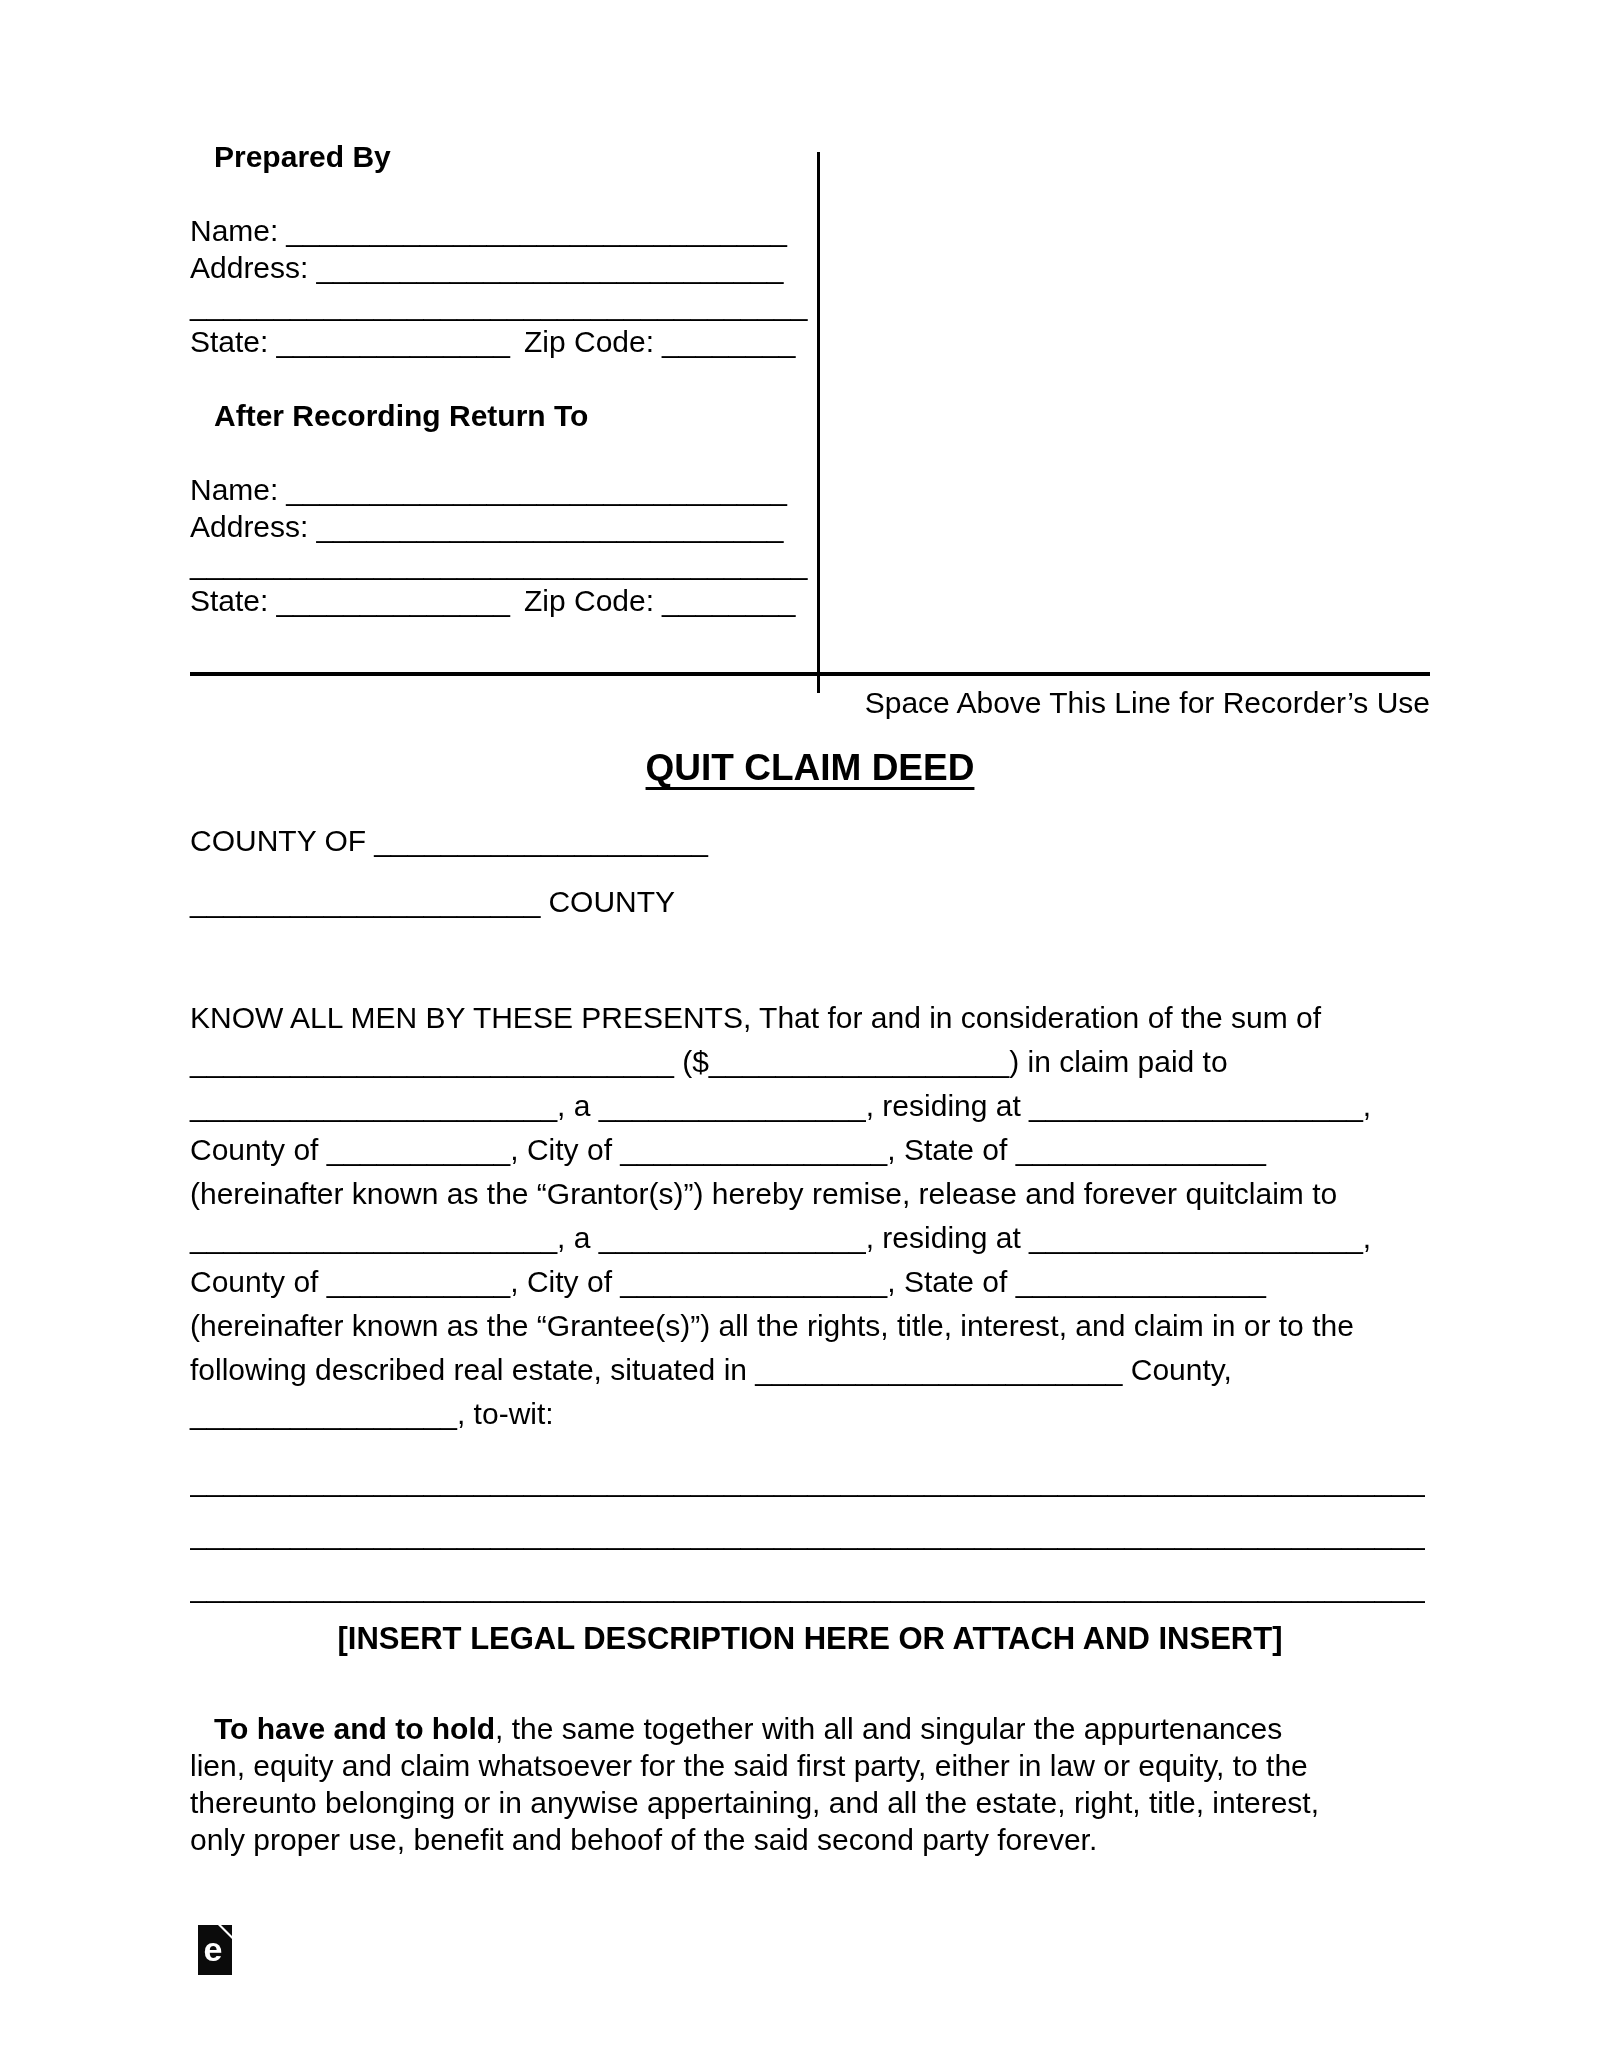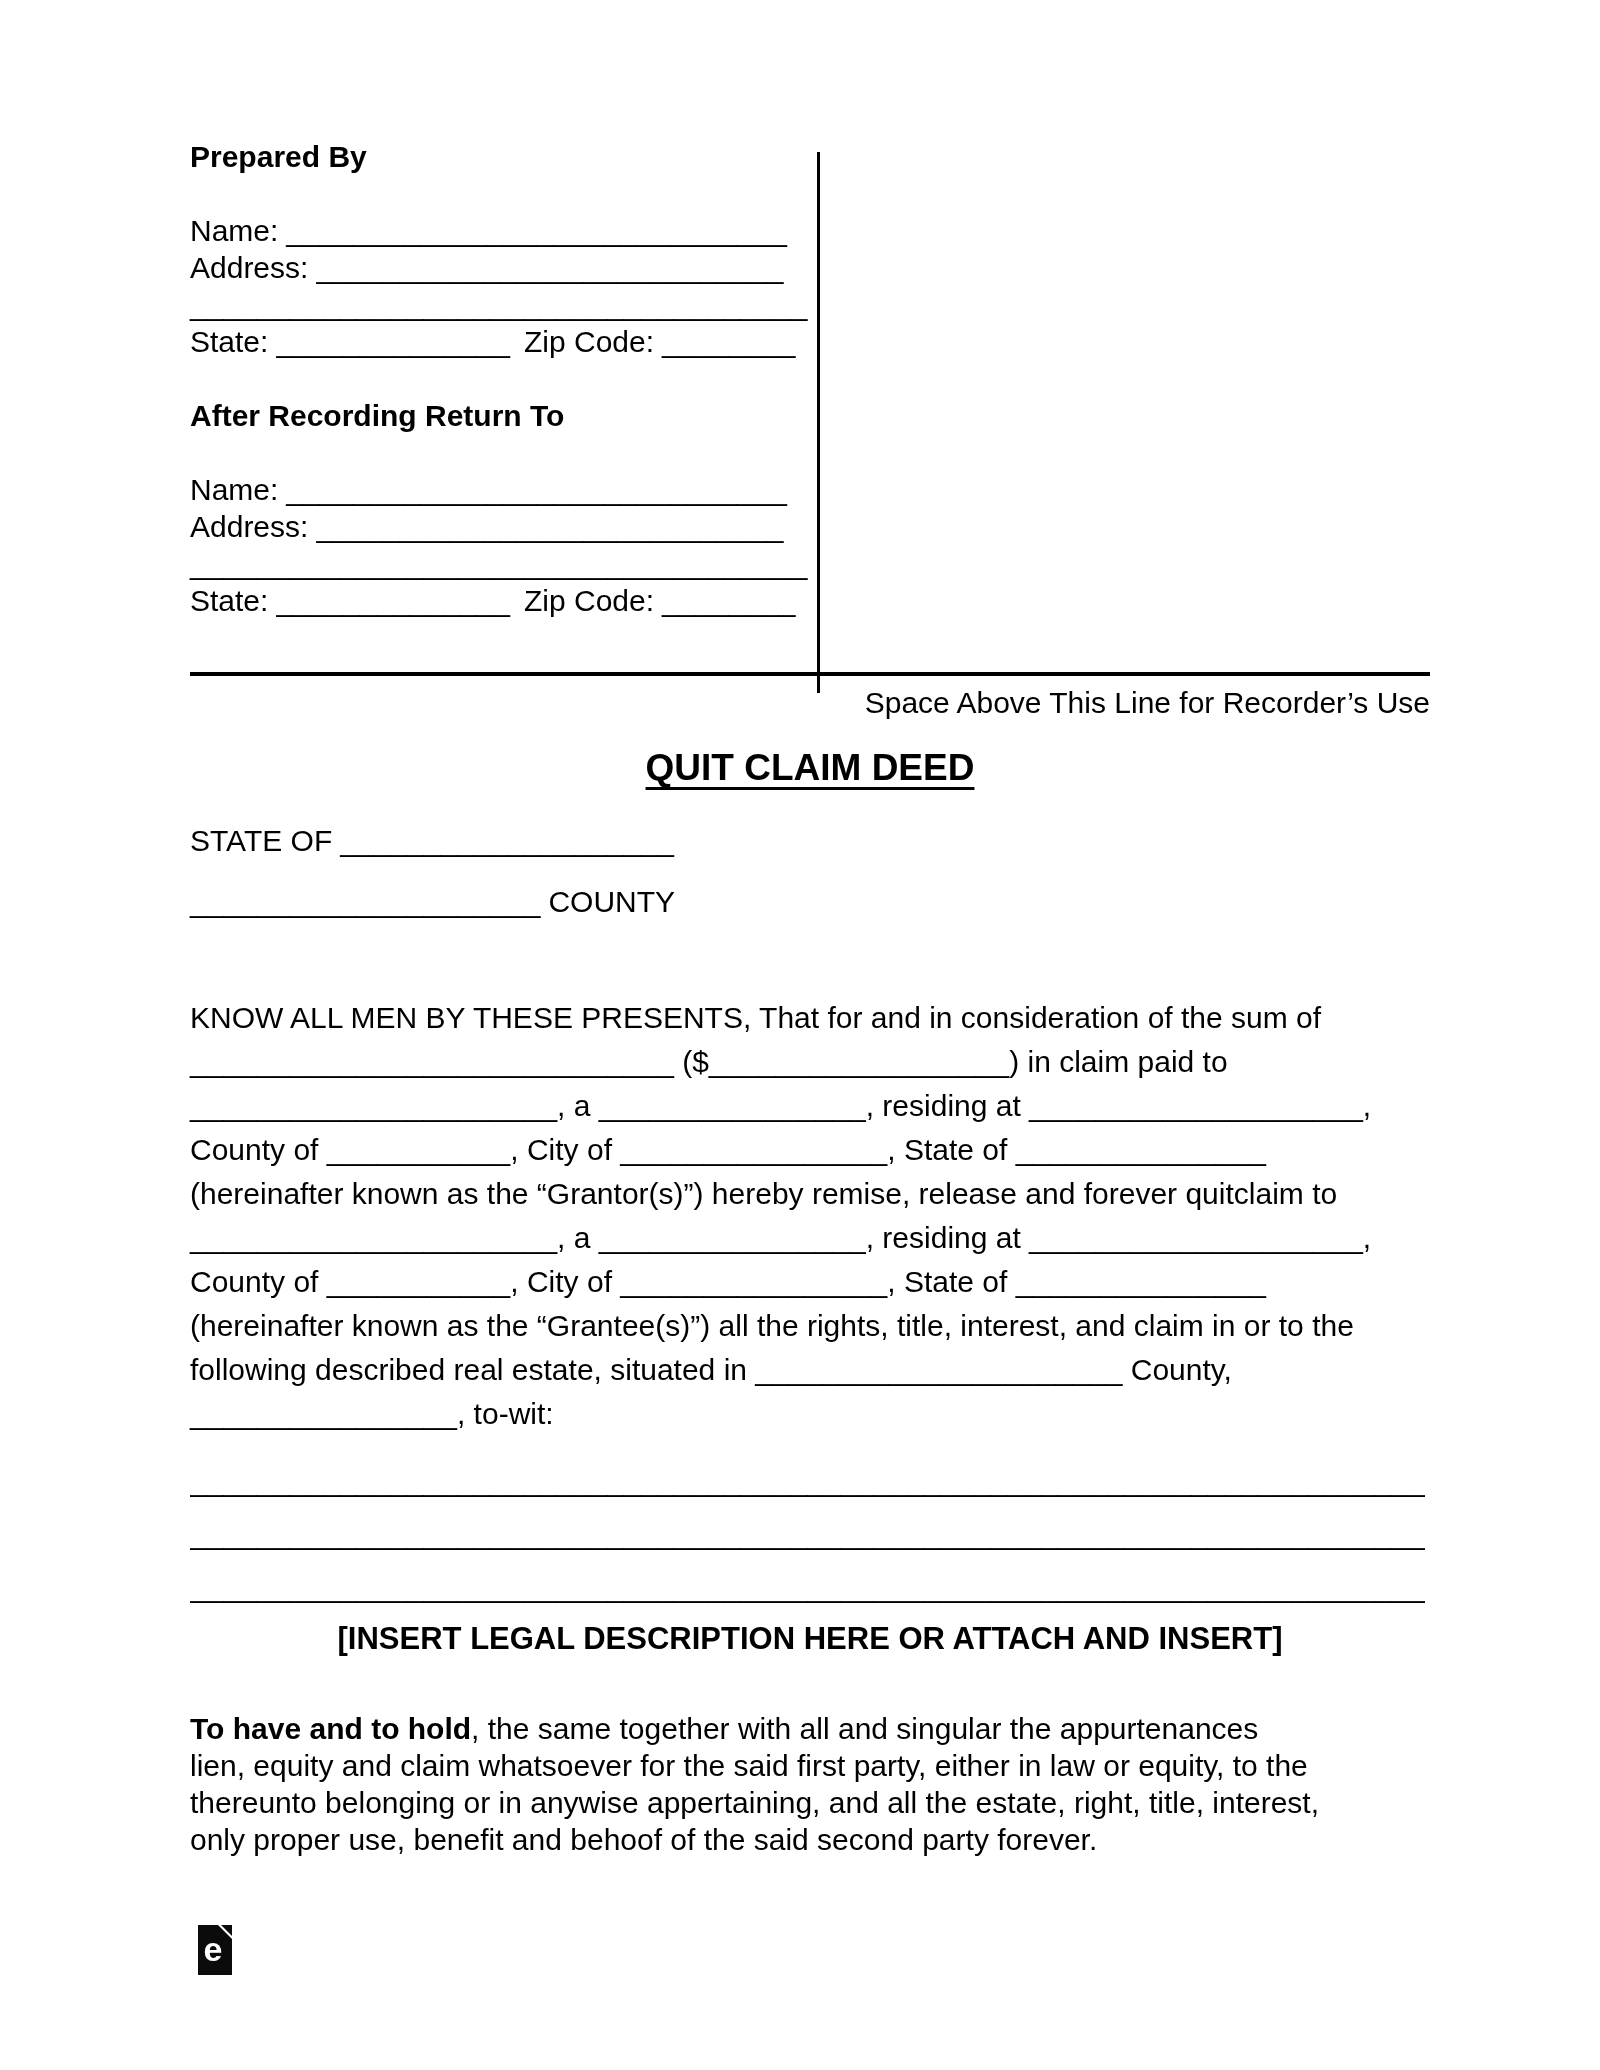--- a/index.html
+++ b/index.html
@@ -7,21 +7,21 @@
     position: relative;
     width: 1600px;
     height: 2070px;
     background: #ffffff;
     color: #000000;
     font-family: "Liberation Sans", "DejaVu Sans", sans-serif;
     font-size: 30px;
     overflow: hidden;
   }
   .abs { position: absolute; }
-  .bold { font-weight: bold; }
+  .bold { font-weight: bold; margin-left: 24px; }
   .sp { height: 37px; }
   .recorder-left {
     left: 190px; top: 138px; width: 640px;
     line-height: 37px; white-space: nowrap;
   }
   .blank { margin-left: 8px; letter-spacing: 0; }
   .blank-tight { margin-left: 0; }
   .ziplabel { margin-left: 14px; }
   .vrule { left: 817px; top: 152px; width: 3px; height: 541px; background: #000; }
   .hrule { left: 190px; top: 672px; width: 1240px; height: 4px; background: #000; }
@@ -65,21 +65,21 @@
   </div>
 
   <div class="abs vrule"></div>
   <div class="abs hrule"></div>
   <div class="abs caption">Space Above This Line for Recorder’s Use</div>
 
   <div class="abs title-row">
     <span class="title-text">QUIT CLAIM DEED</span>
   </div>
 
-  <div class="abs state-line"><span>STATE OF</span><span class="blank">____________________</span></div>
+  <div class="abs state-line"><span>COUNTY OF</span><span class="blank">____________________</span></div>
   <div class="abs county-line"><span class="blank-tight">_____________________</span><span class="blank">COUNTY</span></div>
 
   <div class="abs granting">
     <div>KNOW ALL MEN BY THESE PRESENTS, That for and in consideration of the sum of</div>
     <div>_____________________________ ($__________________) in claim paid to</div>
     <div>______________________, a ________________, residing at ____________________,</div>
     <div>County of ___________, City of ________________, State of _______________</div>
     <div>(hereinafter known as the “Grantor(s)”) hereby remise, release and forever quitclaim to</div>
     <div>______________________, a ________________, residing at ____________________,</div>
     <div>County of ___________, City of ________________, State of _______________</div>

